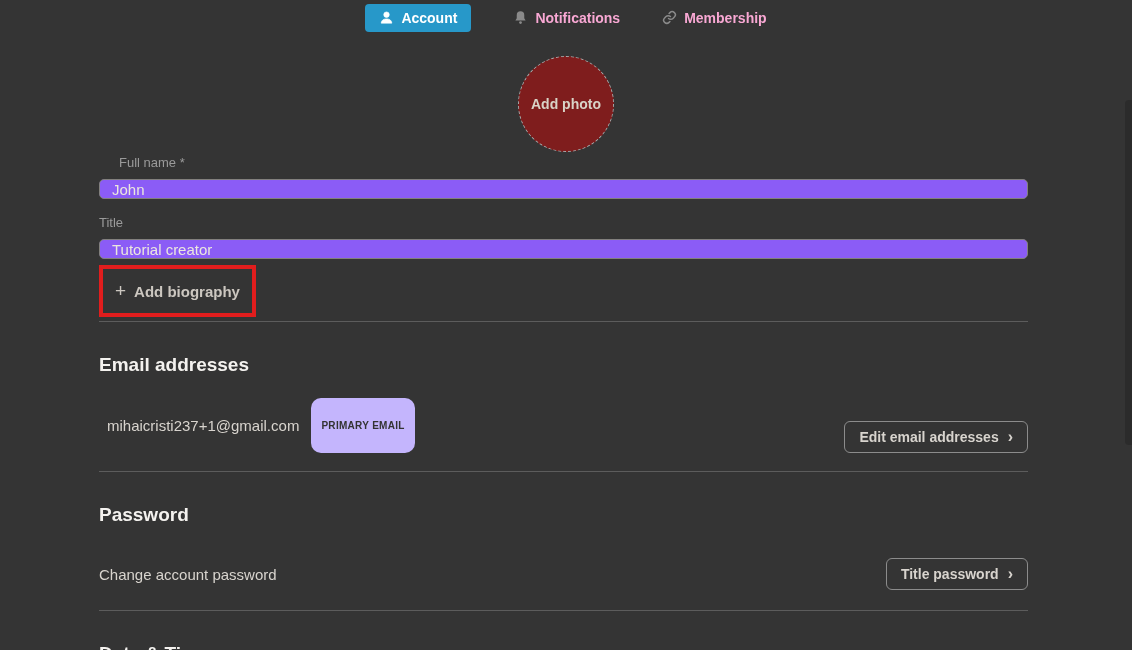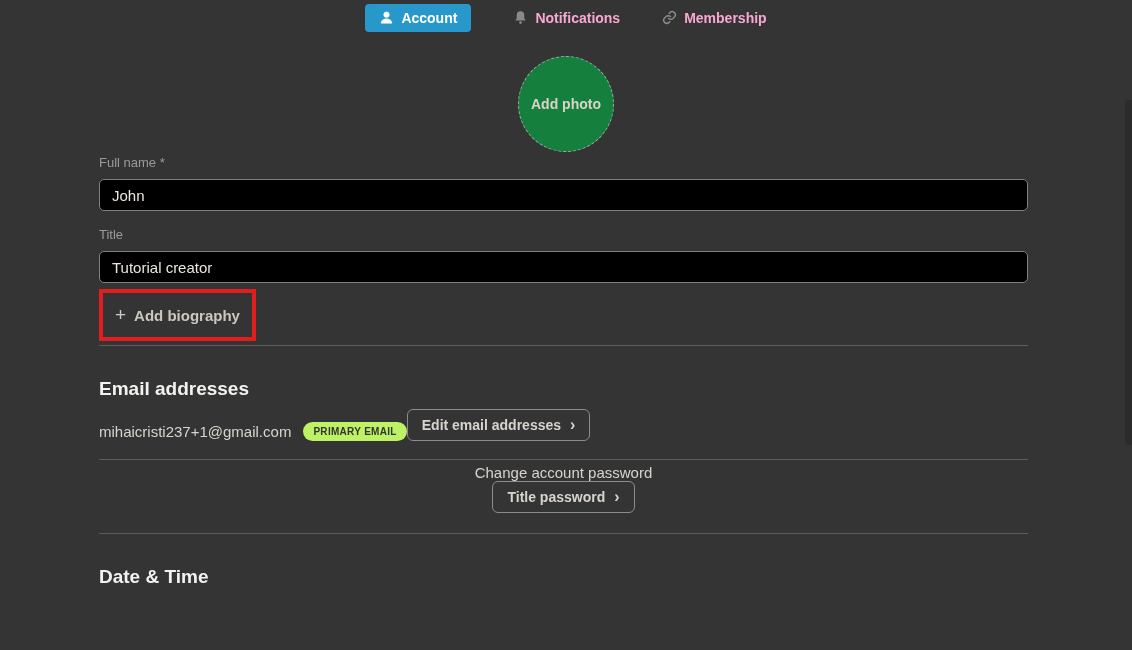--- a/index.html
+++ b/index.html
@@ -14,63 +14,63 @@
   .tabbar { display:flex; justify-content:center; align-items:center; gap:42px; height:35px; }
   .tab { display:flex; align-items:center; gap:7px; font-size:14px; font-weight:bold; color:#f9a8d4; cursor:pointer; }
   .tab.active { background:#2798c9; color:#ffffff; border-radius:4px; padding:6px 14px; }
   .tab .ticon { width:15px; height:15px; display:inline-flex; }
   .tab .ticon svg { width:100%; height:100%; }
   .tab.active .ticon svg { fill:#ffffff; stroke:#ffffff; }
   
   .avatar-row { display:flex; justify-content:center; margin-top:21px; }
   .avatar {
     width:96px; height:96px; border-radius:50%;
-    background:#15803d; border:1px dashed #a9a9a9;
+    background:#7f1d1d; border:1px dashed #a9a9a9;
     display:flex; align-items:center; justify-content:center;
     font-size:14px; font-weight:bold; color:#d9d3c7; cursor:pointer;
   }
   
   .content { margin-left:99px; width:929px; }
   .field-label { font-size:13px; color:#9a9a9a; margin-top:16px; }
-  .field-label.first { margin-top:3px; }
+  .field-label.first { margin-top:3px;margin-left:20px; }
   .text-input {
-    margin-top:9px; width:100%; height:32px;
-    background:#000000; border:1px solid #82807d; border-radius:5px;
+    margin-top:9px; width:100%; height:20px;
+    background:#8b5cf6; border:1px solid #82807d; border-radius:5px;
     color:#ebe7de; font-size:15px; padding:0 12px;
     font-family:"Liberation Sans","DejaVu Sans",sans-serif;
   }
   .anno-box {
     margin-top:6px; display:inline-block;
     border:4px solid #e11d1d; padding:11px 12px;
   }
   .add-bio { display:flex; align-items:center; gap:8px; font-size:15px; font-weight:bold; color:#ccc7c0; cursor:pointer; }
   .add-bio .plus { font-size:19px; font-weight:normal; color:#ccc7c0; }
   .divider { border:none; border-top:1px solid #5c5c5c; height:0; margin-top:4px; }
   .divider.d2 { margin-top:18px; }
   .divider.d3 { margin-top:20px; }
   .section-heading { font-size:19px; font-weight:bold; color:#f4f2ef; margin-top:32px; }
   
-  .email-flex { display:flex; justify-content:flex-start; align-items:flex-end; }
+  .email-flex { display:flex; justify-content:space-between; align-items:flex-end;margin-left:8px; }
   .email-row { display:flex; align-items:center; gap:12px; margin-top:22px; }
   .email-row.second { margin-top:15px; }
   .email-text { font-size:15px; color:#d8d4ce; }
   .badge {
-    background:#bef264; color:#333333; font-size:10px; font-weight:bold;
-    padding:4px 10px; border-radius:10px; letter-spacing:.3px;
+    background:#c4b5fd; color:#333333; font-size:10px; font-weight:bold;
+    padding:22px 10px; border-radius:10px; letter-spacing:.3px;
   }
   .ghost-btn {
     display:flex; align-items:center; gap:9px;
     background:transparent; border:1px solid #8c8c8c; border-radius:6px;
     color:#d8d4ce; font-size:14px; font-weight:bold;
     padding:7px 14px; cursor:pointer;
     font-family:"Liberation Sans","DejaVu Sans",sans-serif;
   }
   .ghost-btn .chev { font-size:16px; font-weight:bold; line-height:1; }
   
-  .pw-row { display:flex; justify-content:space-between; align-items:center; margin-top:4px;flex-direction:column; }
+  .pw-row { display:flex; justify-content:space-between; align-items:center; margin-top:32px; }
   .pw-desc { font-size:15px; color:#d8d4ce; }
   
   .scroll-thumb {
     position:absolute; right:0; top:100px; width:7px; height:345px;
     background:#2b2b2b; border-radius:4px 0 0 4px;
   }
 </style>
 </head>
 <body>
 
@@ -137,20 +137,21 @@
       </div>
     </div>
     <button class="ghost-btn">
       <span>Edit email addresses</span>
       <span class="chev">›</span>
     </button>
   </div>
 
   <hr class="divider d2">
 
+  <h2 class="section-heading">Password</h2>
 
   <div class="pw-row">
     <span class="pw-desc">Change account password</span>
     <button class="ghost-btn">
       <span>Title password</span>
       <span class="chev">›</span>
     </button>
   </div>
 
   <hr class="divider d3">

